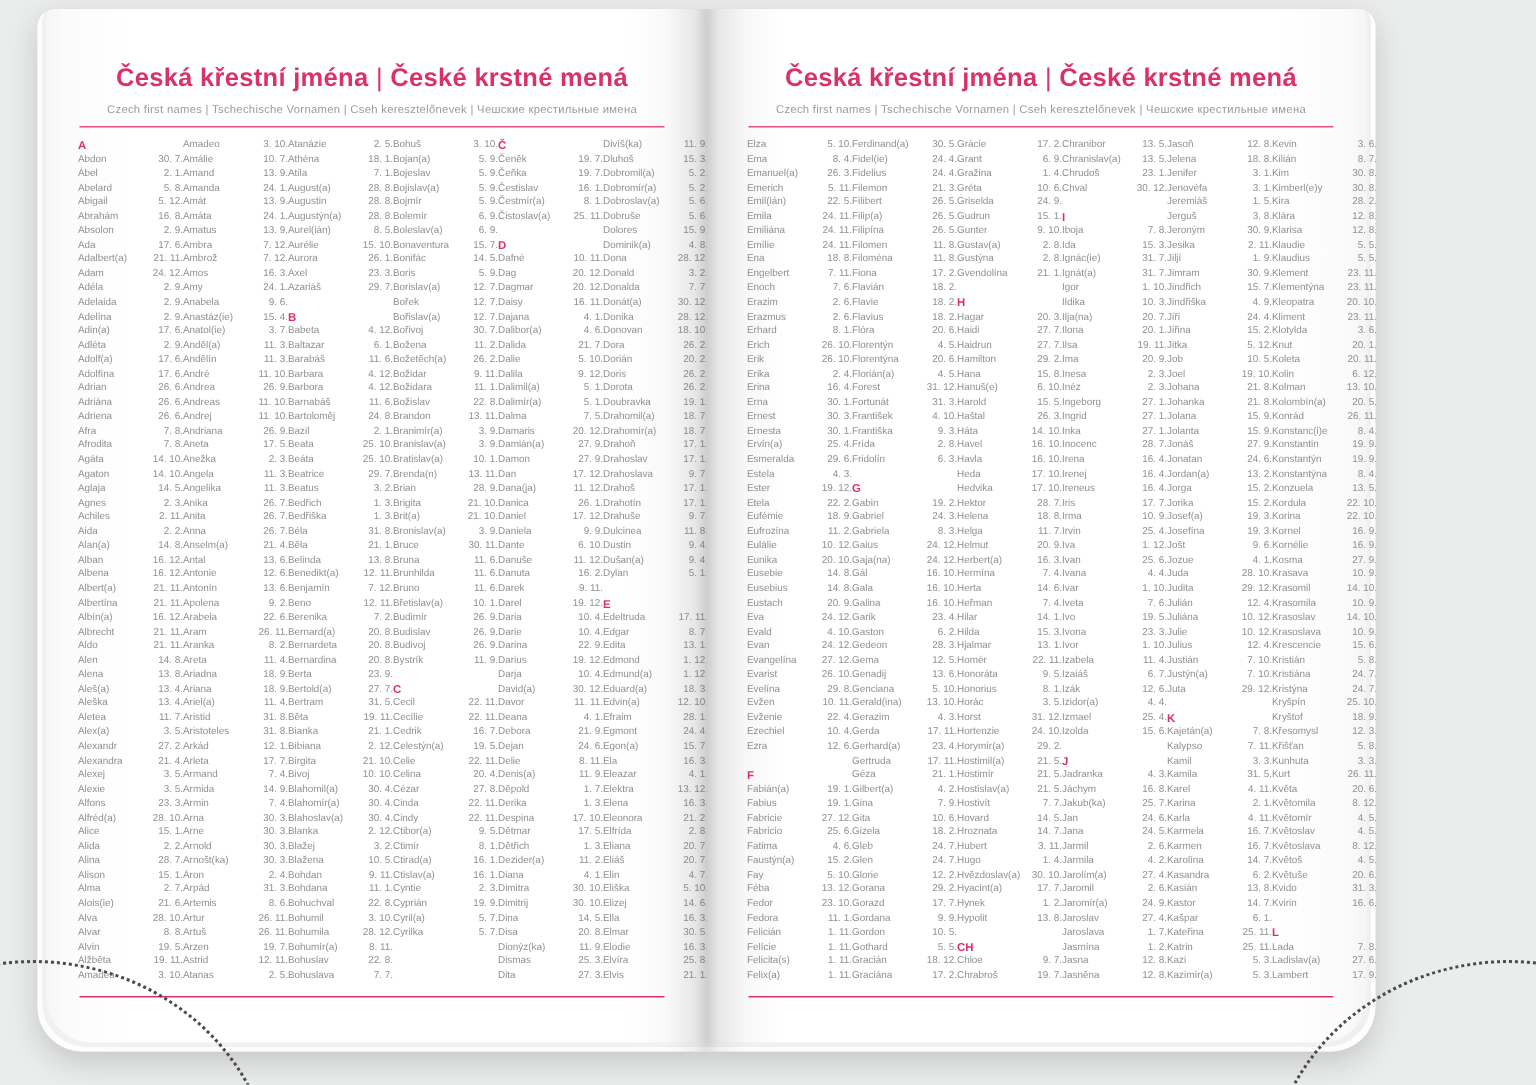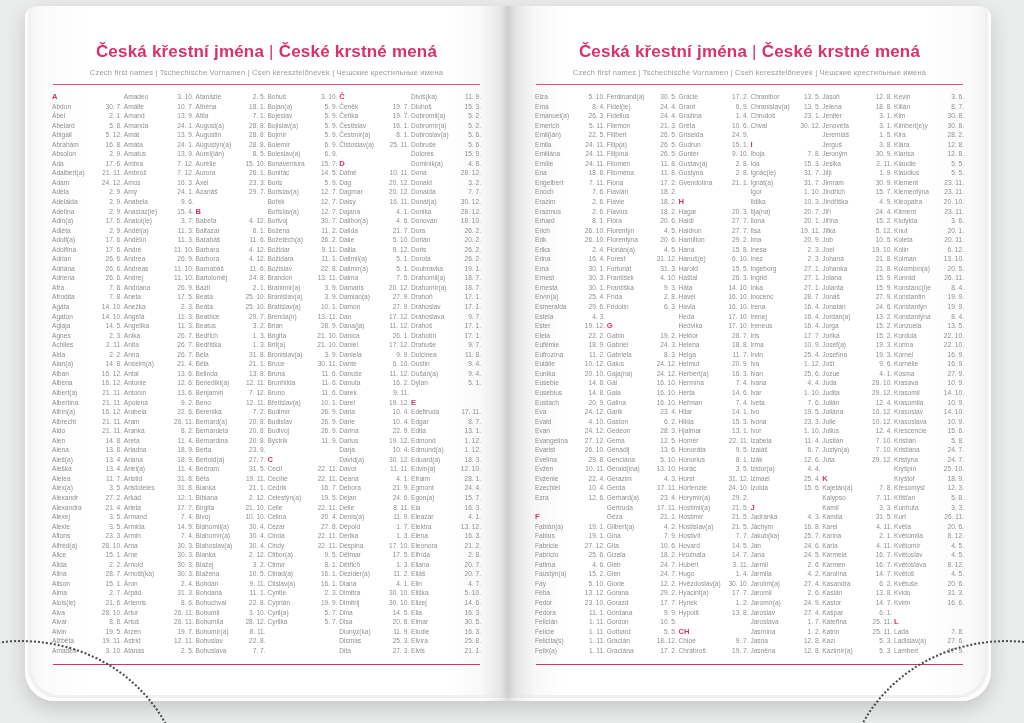--- a/index.html
+++ b/index.html
@@ -6,21 +6,21 @@
   body{
     width:1024px;height:723px;
     background:#ebecec;
     font-family:"Liberation Sans", sans-serif;
     overflow:hidden;
   }
   .scene{position:relative;width:1024px;height:723px;overflow:hidden;}
 
   
   .book{
-    position:absolute;left:25px;top:6px;width:966px;height:695px;
+    position:absolute;left:25px;top:6px;width:892px;height:695px;
     display:flex;
     filter:drop-shadow(0 7px 10px rgba(0,0,0,0.16));
   }
   .page{position:relative;width:50%;height:100%;}
   .page.left{
     border-radius:12px 0 0 30px;
     background:linear-gradient(to right,#f3f3f3 0%,#fbfbfb 4%,#ffffff 14%,#ffffff 88%,#f4f4f4 98%,#ebebeb 100%);
     box-shadow:inset 3px -3px 0 #fdfdfd, inset 6px -6px 0 #f1f1f1;
   }
   .page.right{

